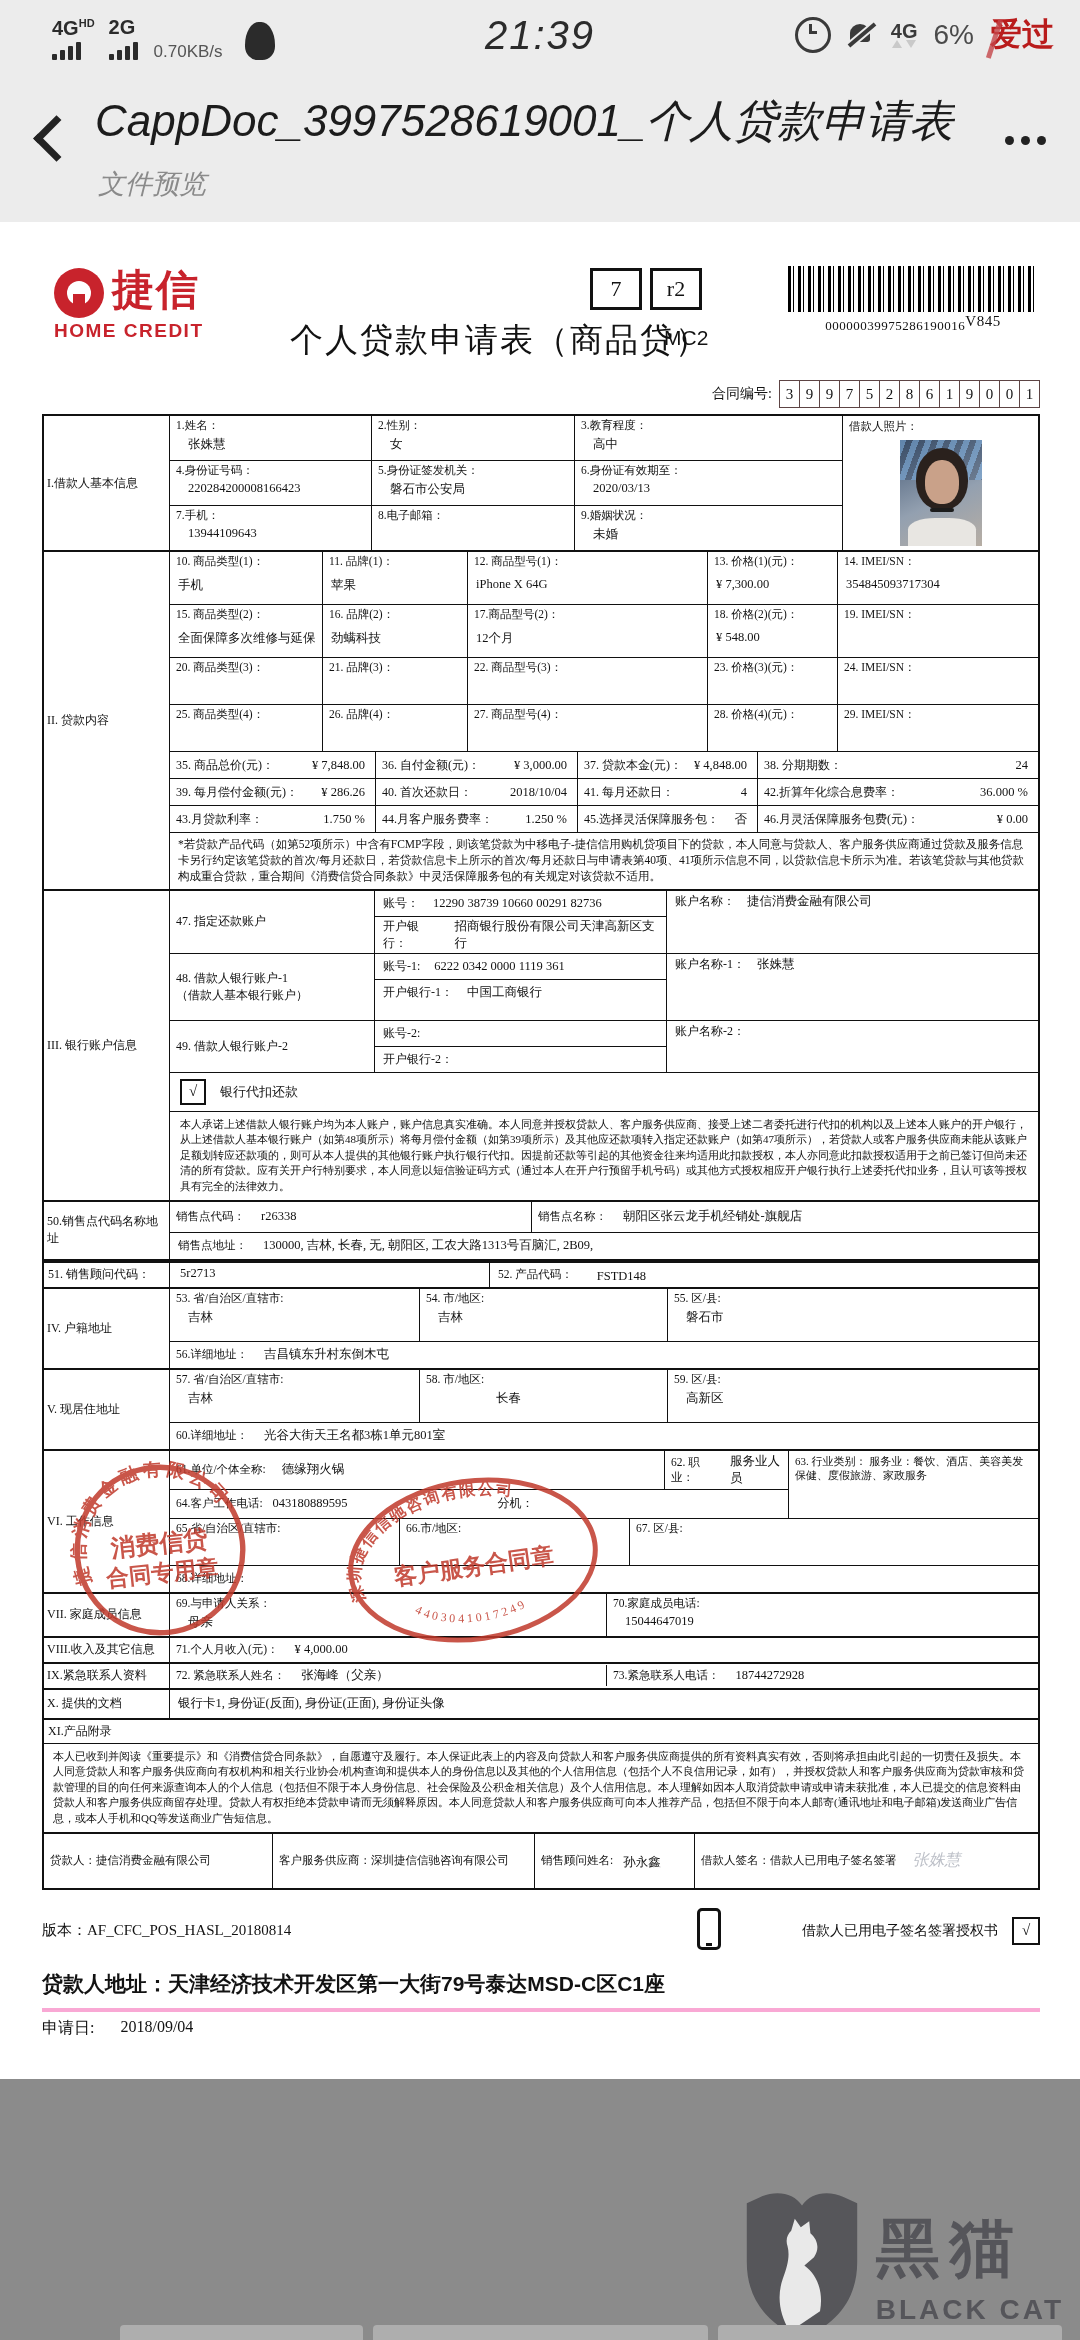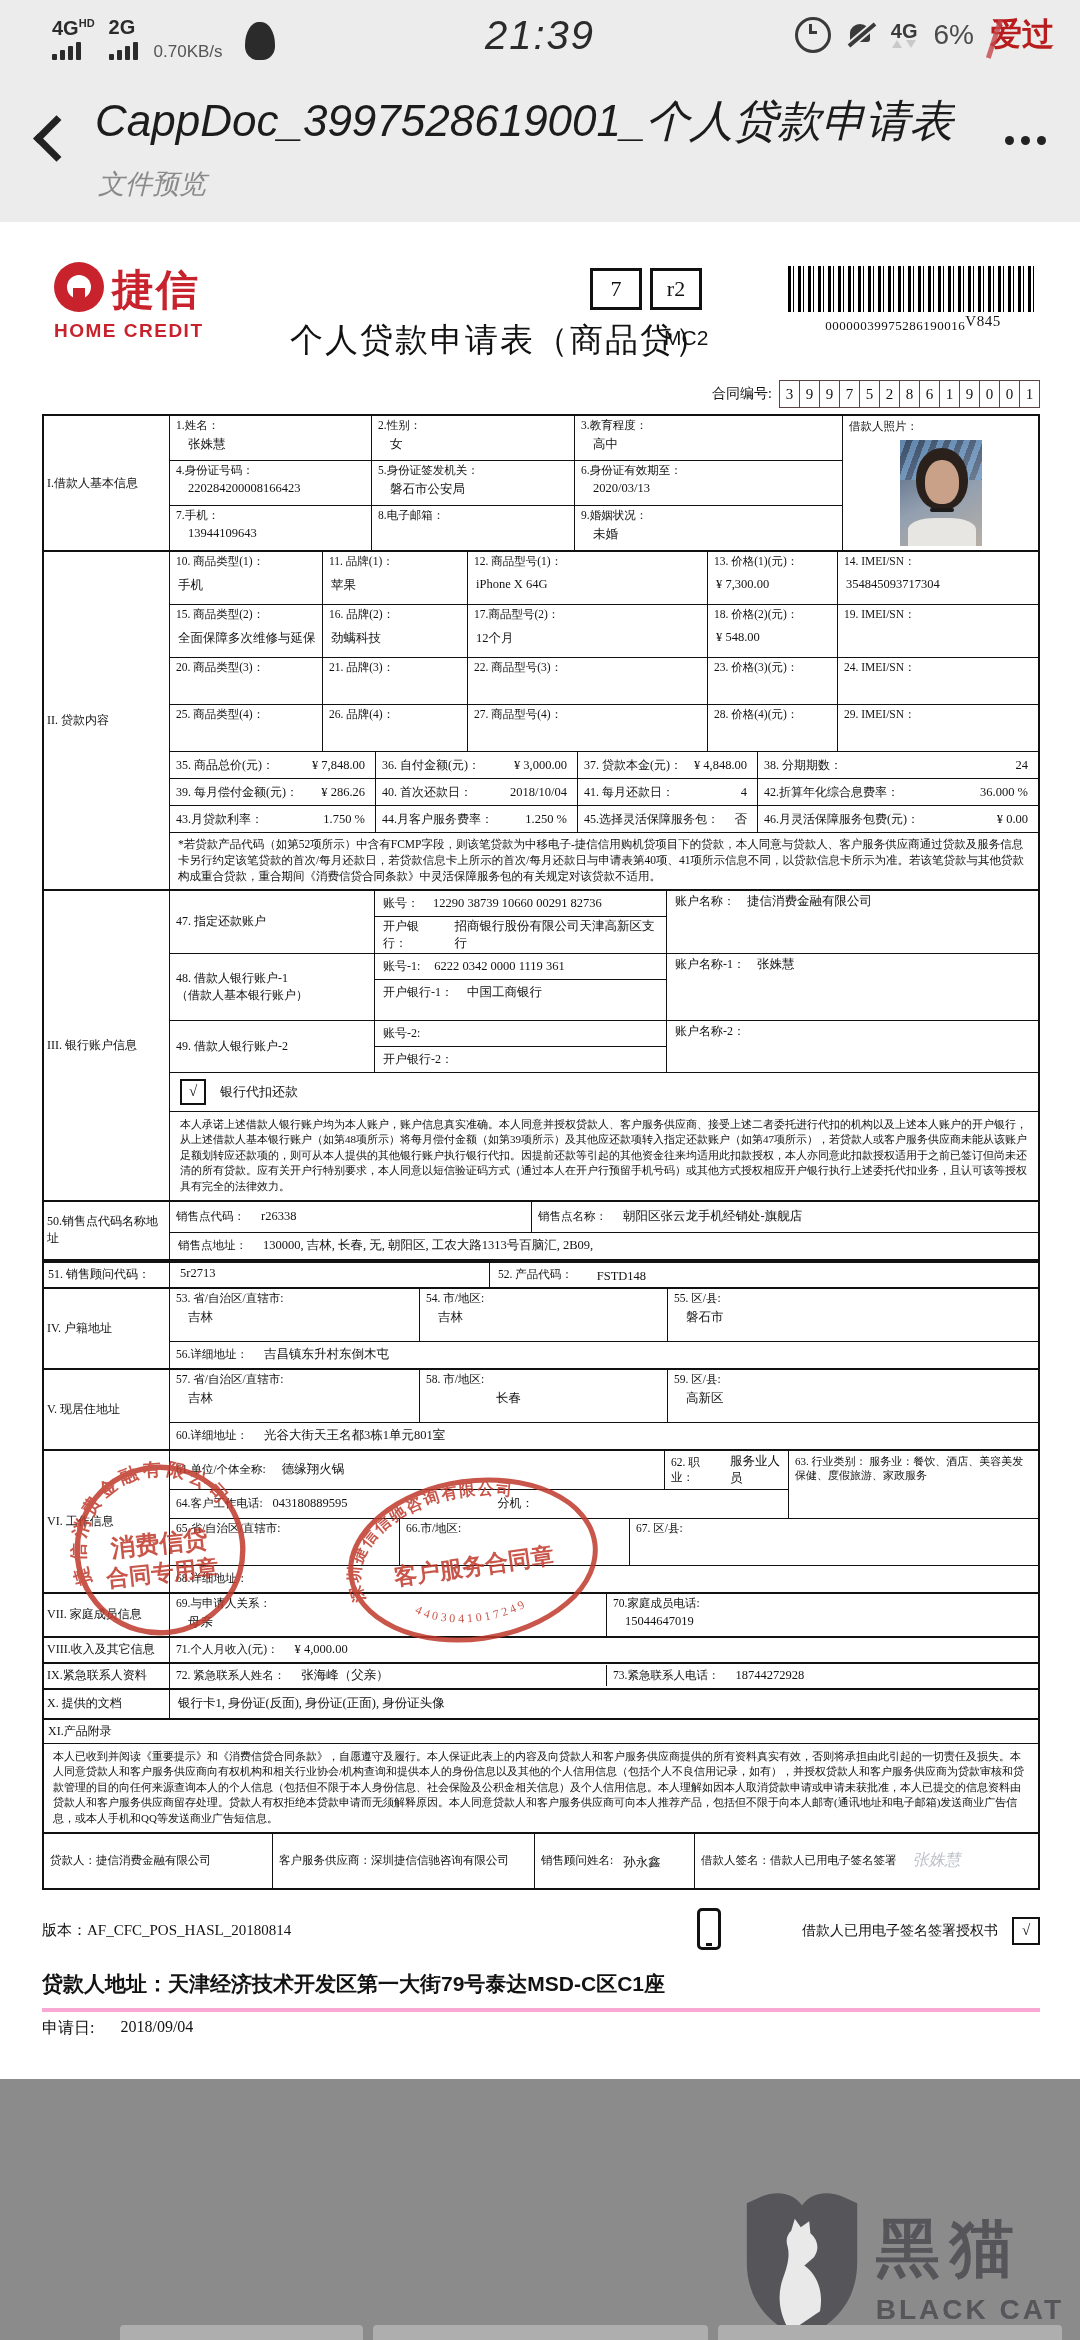--- a/index.html
+++ b/index.html
@@ -49,21 +49,21 @@
   .appsub{position:absolute;left:98px;top:96px;font-size:27px;color:#8a8a8a;font-style:italic;}
   .menu{position:absolute;right:34px;top:66px;display:flex;gap:7px;}
   .menu i{width:9px;height:9px;border-radius:50%;background:#222;display:block;}
 
   
   .page{position:absolute;top:222px;left:0;width:1080px;background:#ffffff;
         box-sizing:border-box;padding:38px 40px 40px 42px;
         font-family:"Liberation Serif",serif;color:#121212;}
   .formhead{position:relative;height:118px;}
   .hc-logo{position:absolute;left:12px;top:2px;}
-  .hc-row{display:flex;align-items:flex-start;gap:8px;}
+  .hc-row{display:flex;align-items:flex-end;gap:8px;}
   .hc-circle{width:50px;height:50px;border-radius:50%;background:#c8232c;position:relative;}
   .hc-circle:before{content:"";position:absolute;left:13px;top:13px;width:24px;height:24px;
                     border-radius:50%;background:#fff;}
   .hc-circle:after{content:"";position:absolute;left:19px;top:26px;width:12px;height:16px;background:#c8232c;}
   .hc-cn{font-size:42px;font-weight:bold;color:#c8232c;letter-spacing:2px;}
   .hc-en{font-size:19px;font-weight:bold;color:#c8232c;letter-spacing:1.5px;margin-top:2px;
          font-family:"Liberation Sans",sans-serif;}
   .boxes{position:absolute;left:548px;top:8px;display:flex;gap:8px;}
   .tbox{min-width:38px;height:36px;border:3px solid #111;display:flex;align-items:center;
         justify-content:center;font-size:22px;padding:0 4px;}

